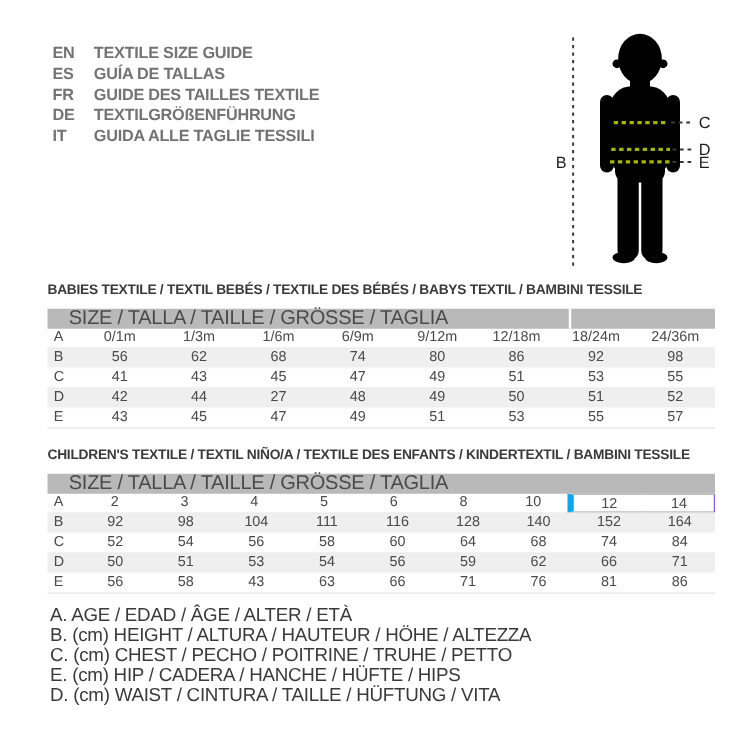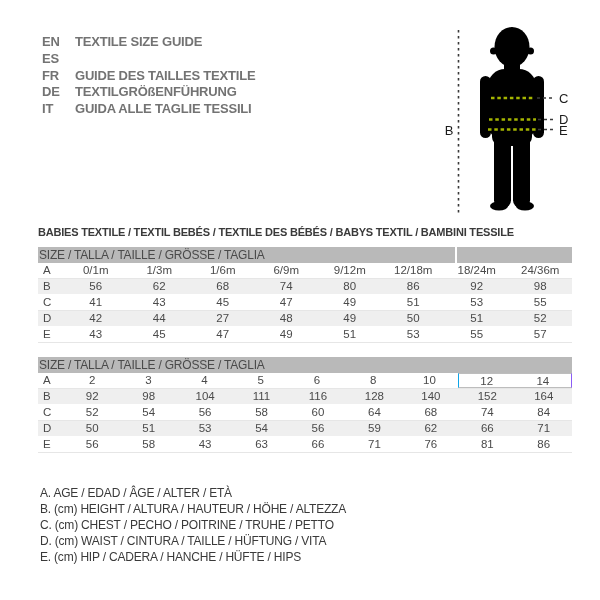--- a/index.html
+++ b/index.html
@@ -30,48 +30,49 @@
   .mblack{stroke:#3a3a3a;stroke-width:1.6;stroke-dasharray:3 3}
 
   
   .tbl-section{position:absolute;left:38px;width:534px}
   #babies-section{top:225px}
   #children-section{top:357px}
   .tbl-title{font-size:11px;font-weight:700;letter-spacing:-0.2px;color:#3a3a3a;
              line-height:14px;margin-bottom:8px;white-space:nowrap}
   .tbl{width:100%}
   .tbl-header{position:relative;height:16px;line-height:16px;background:var(--header-bar);
-              color:#4a4a4a;font-size:12px;padding-left:1px;letter-spacing:-0.2px}
+              color:#4a4a4a;font-size:16px;padding-left:17px;letter-spacing:-0.2px}
   .hl-divider{position:absolute;top:0;bottom:0;width:2px;background:#fff}
   .trow{display:flex;height:16px;line-height:15px;font-size:11.5px;color:#4a4a4a;
         border-bottom:1px solid #e6e6e6;background:#fff}
   .trow.zebra{background:var(--zebra);border-bottom:1px solid #fff}
   .rl{width:26px;padding-left:5px}
   .cell{flex:1;text-align:center}
   .boxed{border-top:1px solid #bdbdbd;border-bottom:1px solid #bdbdbd;background:#fff}
-  .boxed-first{border-left:1px solid #0ea5e9}
+  .boxed-first{border-left:5px solid #0ea5e9}
   .boxed-last{border-right:1px solid #8b5cf6}
 
   
-  .legend{position:absolute;left:40px;top:485px;font-size:12px;color:#3a3a3a;
+  .legend{position:absolute;left:40px;top:485px;font-size:15px;color:#3a3a3a;
           letter-spacing:-0.2px}
   .legend p{line-height:16px;white-space:nowrap}
 </style>
 </head>
 <body>
 
 <div class="page">
 
   <section class="lang-block">
     <div class="lang-row">
       <span class="lang-code">EN</span>
       <span class="lang-label">TEXTILE SIZE GUIDE</span>
     </div>
     <div class="lang-row">
       <span class="lang-code">ES</span>
+      <span class="lang-label">GUÍA DE TALLAS</span>
     </div>
     <div class="lang-row">
       <span class="lang-code">FR</span>
       <span class="lang-label">GUIDE DES TAILLES TEXTILE</span>
     </div>
     <div class="lang-row">
       <span class="lang-code">DE</span>
       <span class="lang-label">TEXTILGRÖßENFÜHRUNG</span>
     </div>
     <div class="lang-row">
@@ -184,20 +185,21 @@
             <span class="cell">51</span>
             <span class="cell">53</span>
             <span class="cell">55</span>
             <span class="cell">57</span>
           </div>
         </div>
     </div>
   </section>
 
   <section class="tbl-section" id="children-section">
+    <h2 class="tbl-title">CHILDREN'S TEXTILE / TEXTIL NIÑO/A / TEXTILE DES ENFANTS / KINDERTEXTIL / BAMBINI TESSILE</h2>
     <div class="tbl">
       <div class="tbl-header">
         <span>SIZE / TALLA / TAILLE / GRÖSSE / TAGLIA</span>
       </div>
       <div class="tbl-rows">
           <div class="trow">
             <span class="rl">A</span>
             <span class="cell">2</span>
             <span class="cell">3</span>
             <span class="cell">4</span>
@@ -257,17 +259,17 @@
             <span class="cell">86</span>
           </div>
         </div>
     </div>
   </section>
 
   <section class="legend">
     <p>A. AGE / EDAD / ÂGE / ALTER / ETÀ</p>
     <p>B. (cm) HEIGHT / ALTURA / HAUTEUR / HÖHE / ALTEZZA</p>
     <p>C. (cm) CHEST / PECHO / POITRINE / TRUHE / PETTO</p>
+    <p>E. (cm) HIP / CADERA / HANCHE / HÜFTE / HIPS</p>
     <p>D. (cm) WAIST / CINTURA / TAILLE / HÜFTUNG / VITA</p>
-    <p>E. (cm) HIP / CADERA / HANCHE / HÜFTE / HIPS</p>
   </section>
 
 </div>
 
 </body></html>

